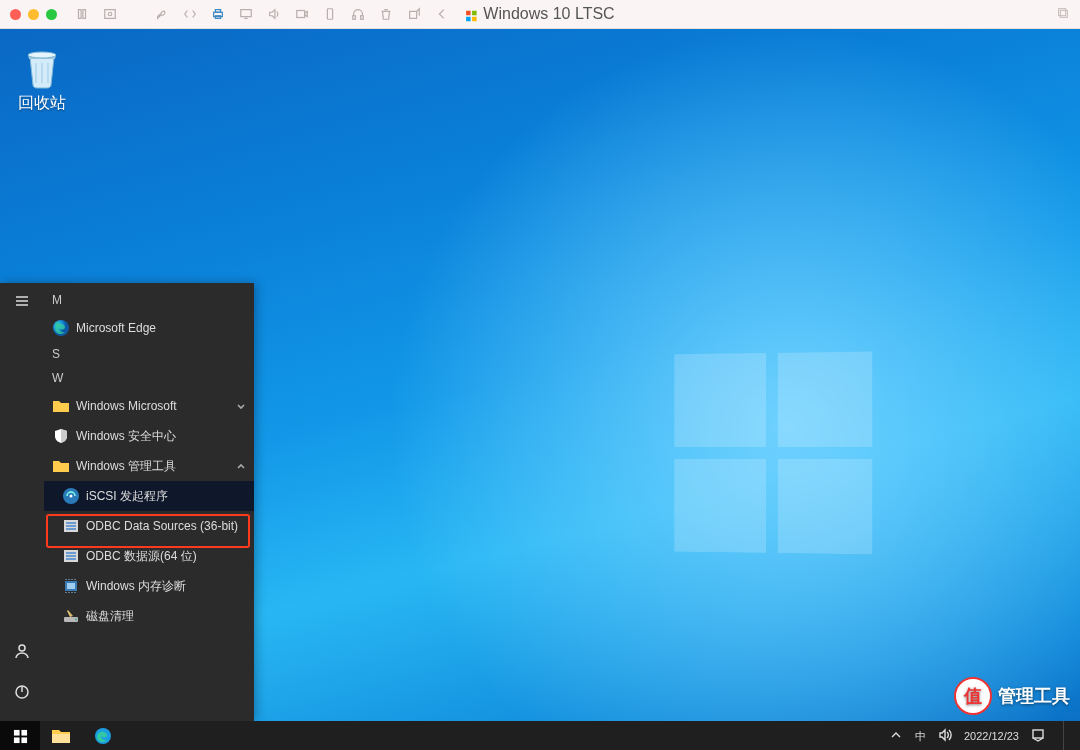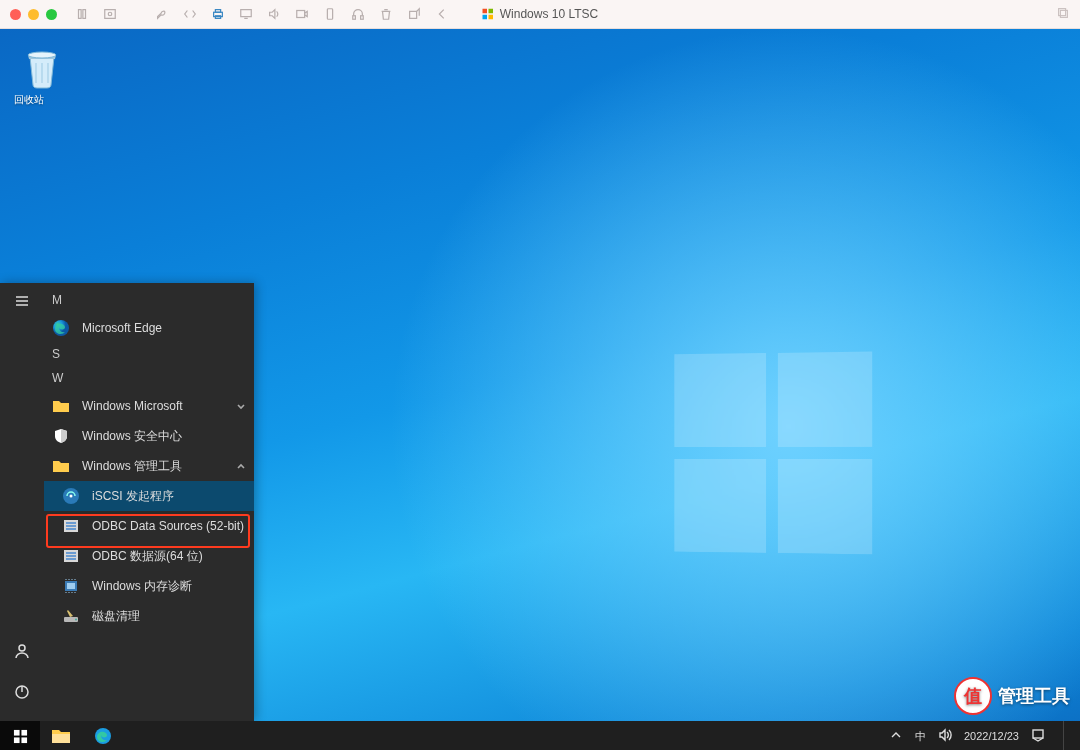--- a/index.html
+++ b/index.html
@@ -5,45 +5,45 @@
 html,body{margin:0;padding:0;width:1080px;height:750px;overflow:hidden;font-family:"Segoe UI","Microsoft YaHei",sans-serif;background:#f8f0ef}
 
 .titlebar{height:28px;background:#faf5f4;display:flex;align-items:center;padding:0 10px;font-size:11px;color:#777;border-bottom:1px solid #e8dedc}
 .traffic{display:flex;gap:7px;margin-right:18px}
 .traffic span{width:11px;height:11px;border-radius:50%;display:block}
 .t-red{background:#ff5f57}.t-yel{background:#febc2e}.t-grn{background:#28c840}
 .tb-icons{display:flex;gap:14px;color:#b8afae;align-items:center}
 .tb-icons span{display:inline-flex;width:14px;height:14px;align-items:center;justify-content:center}
 .tb-icons svg{width:14px;height:14px;stroke:#b8afae;stroke-width:1.4;fill:none}
 .tb-icons .active svg{stroke:#3b88c3}
-.tb-title{position:absolute;left:50%;transform:translateX(-50%);display:flex;align-items:center;gap:6px;font-size:12px;color:#555}
+.tb-title{position:absolute;left:50%;transform:translateX(-50%);display:flex;align-items:center;gap:6px;font-size:16px;color:#555}
 .tb-title .winmark{width:12px;height:12px;display:inline-block}
 .tb-right{margin-left:auto;color:#c9bfbe}
 
 .desktop{position:relative;width:1080px;height:722px;background:
   radial-gradient(circle at 73% 55%, #6fd1ff 0%, rgba(111,209,255,0) 45%),
   linear-gradient(165deg,#0a68c4 0%,#0a7fd8 25%,#1298e8 48%,#28b7f4 65%,#0e86d8 88%,#0b6abf 100%)}
 .win-logo{position:absolute;left:672px;top:324px;width:200px;height:200px;display:grid;grid-template-columns:94px 94px;grid-template-rows:94px 94px;gap:12px;transform:perspective(1000px) rotateY(-8deg)}
 .win-logo div{background:rgba(255,255,255,.18);backdrop-filter:blur(1px)}
 
-.di{position:absolute;left:14px;top:20px;width:56px;text-align:left;color:#fff;font-size:10px;text-shadow:0 1px 2px rgba(0,0,0,.4)}
+.di{position:absolute;left:14px;top:20px;width:56px;text-align:center;color:#fff;font-size:16px;text-shadow:0 1px 2px rgba(0,0,0,.4)}
 .di .bin{width:36px;height:40px;margin:0 auto 4px}
 
 .start{position:absolute;left:0;bottom:30px;width:254px;height:438px;background:#2b2b2b;color:#ddd;display:flex;font-size:12px;box-shadow:2px 0 10px rgba(0,0,0,.3)}
 .rail{width:44px;background:#2b2b2b;display:flex;flex-direction:column;justify-content:space-between;align-items:center;padding:10px 0}
 .rail .ham{width:16px}
 .rail .bot{display:flex;flex-direction:column;gap:22px;margin-bottom:8px;align-items:center}
 .rail svg{width:16px;height:16px;stroke:#ddd;stroke-width:1.5;fill:none}
 .applist{flex:1;padding-top:6px;overflow:hidden}
 .hdr{padding:4px 8px 6px;color:#ccc;font-size:12px}
-.item{height:30px;display:flex;align-items:center;padding:0 8px;gap:12px;position:relative;cursor:default}
+.item{height:30px;display:flex;align-items:center;padding:0 8px;gap:6px;position:relative;cursor:default}
 .item.sub{padding-left:18px}
 .item .chev{position:absolute;right:8px;top:9px}
 .item .chev svg{width:10px;height:10px;stroke:#aaa;stroke-width:1.6;fill:none}
-.item.hl{background:#0c4a6e}
+.item.hl{background:#0f172a}
 .item .ic{width:18px;height:18px;display:flex;align-items:center;justify-content:center;flex-shrink:0}
 .item .ic svg{width:18px;height:18px}
 .folder-ic svg{fill:#ffcc4d;stroke:none}
 .redbox{position:absolute;border:2px solid #ff3b1f;border-radius:3px;pointer-events:none}
 
 .tb{position:absolute;left:0;bottom:0;width:1080px;height:30px;background:#1f1f1f;display:flex;align-items:center}
 .tb .startbtn{width:40px;height:30px;background:#0a0a0a;display:flex;align-items:center;justify-content:center}
 .tb .startbtn svg{width:15px;height:15px}
 .tb .task{width:42px;height:30px;display:flex;align-items:center;justify-content:center}
 .tb .tray{margin-left:auto;display:flex;align-items:center;color:#ddd;font-size:11px;gap:12px;padding-right:10px}
@@ -257,21 +257,21 @@
       </div>
       <div class="item sub">
         <span class="ic">
             <svg viewBox="0 0 18 18">
               <rect x="2" y="3" width="14" height="12" fill="#d8d8d8"></rect>
               <rect x="4" y="5" width="10" height="2" fill="#6a9bd1"></rect>
               <rect x="4" y="8" width="10" height="2" fill="#6a9bd1"></rect>
               <rect x="4" y="11" width="10" height="2" fill="#6a9bd1"></rect>
             </svg>
           </span>
-        <span>ODBC Data Sources (52-bit)</span>
+        <span>ODBC Data Sources (36-bit)</span>
       </div>
       <div class="item sub">
         <span class="ic">
             <svg viewBox="0 0 18 18">
               <rect x="2" y="3" width="14" height="12" fill="#d8d8d8"></rect>
               <rect x="4" y="5" width="10" height="2" fill="#6a9bd1"></rect>
               <rect x="4" y="8" width="10" height="2" fill="#6a9bd1"></rect>
               <rect x="4" y="11" width="10" height="2" fill="#6a9bd1"></rect>
             </svg>
           </span>

